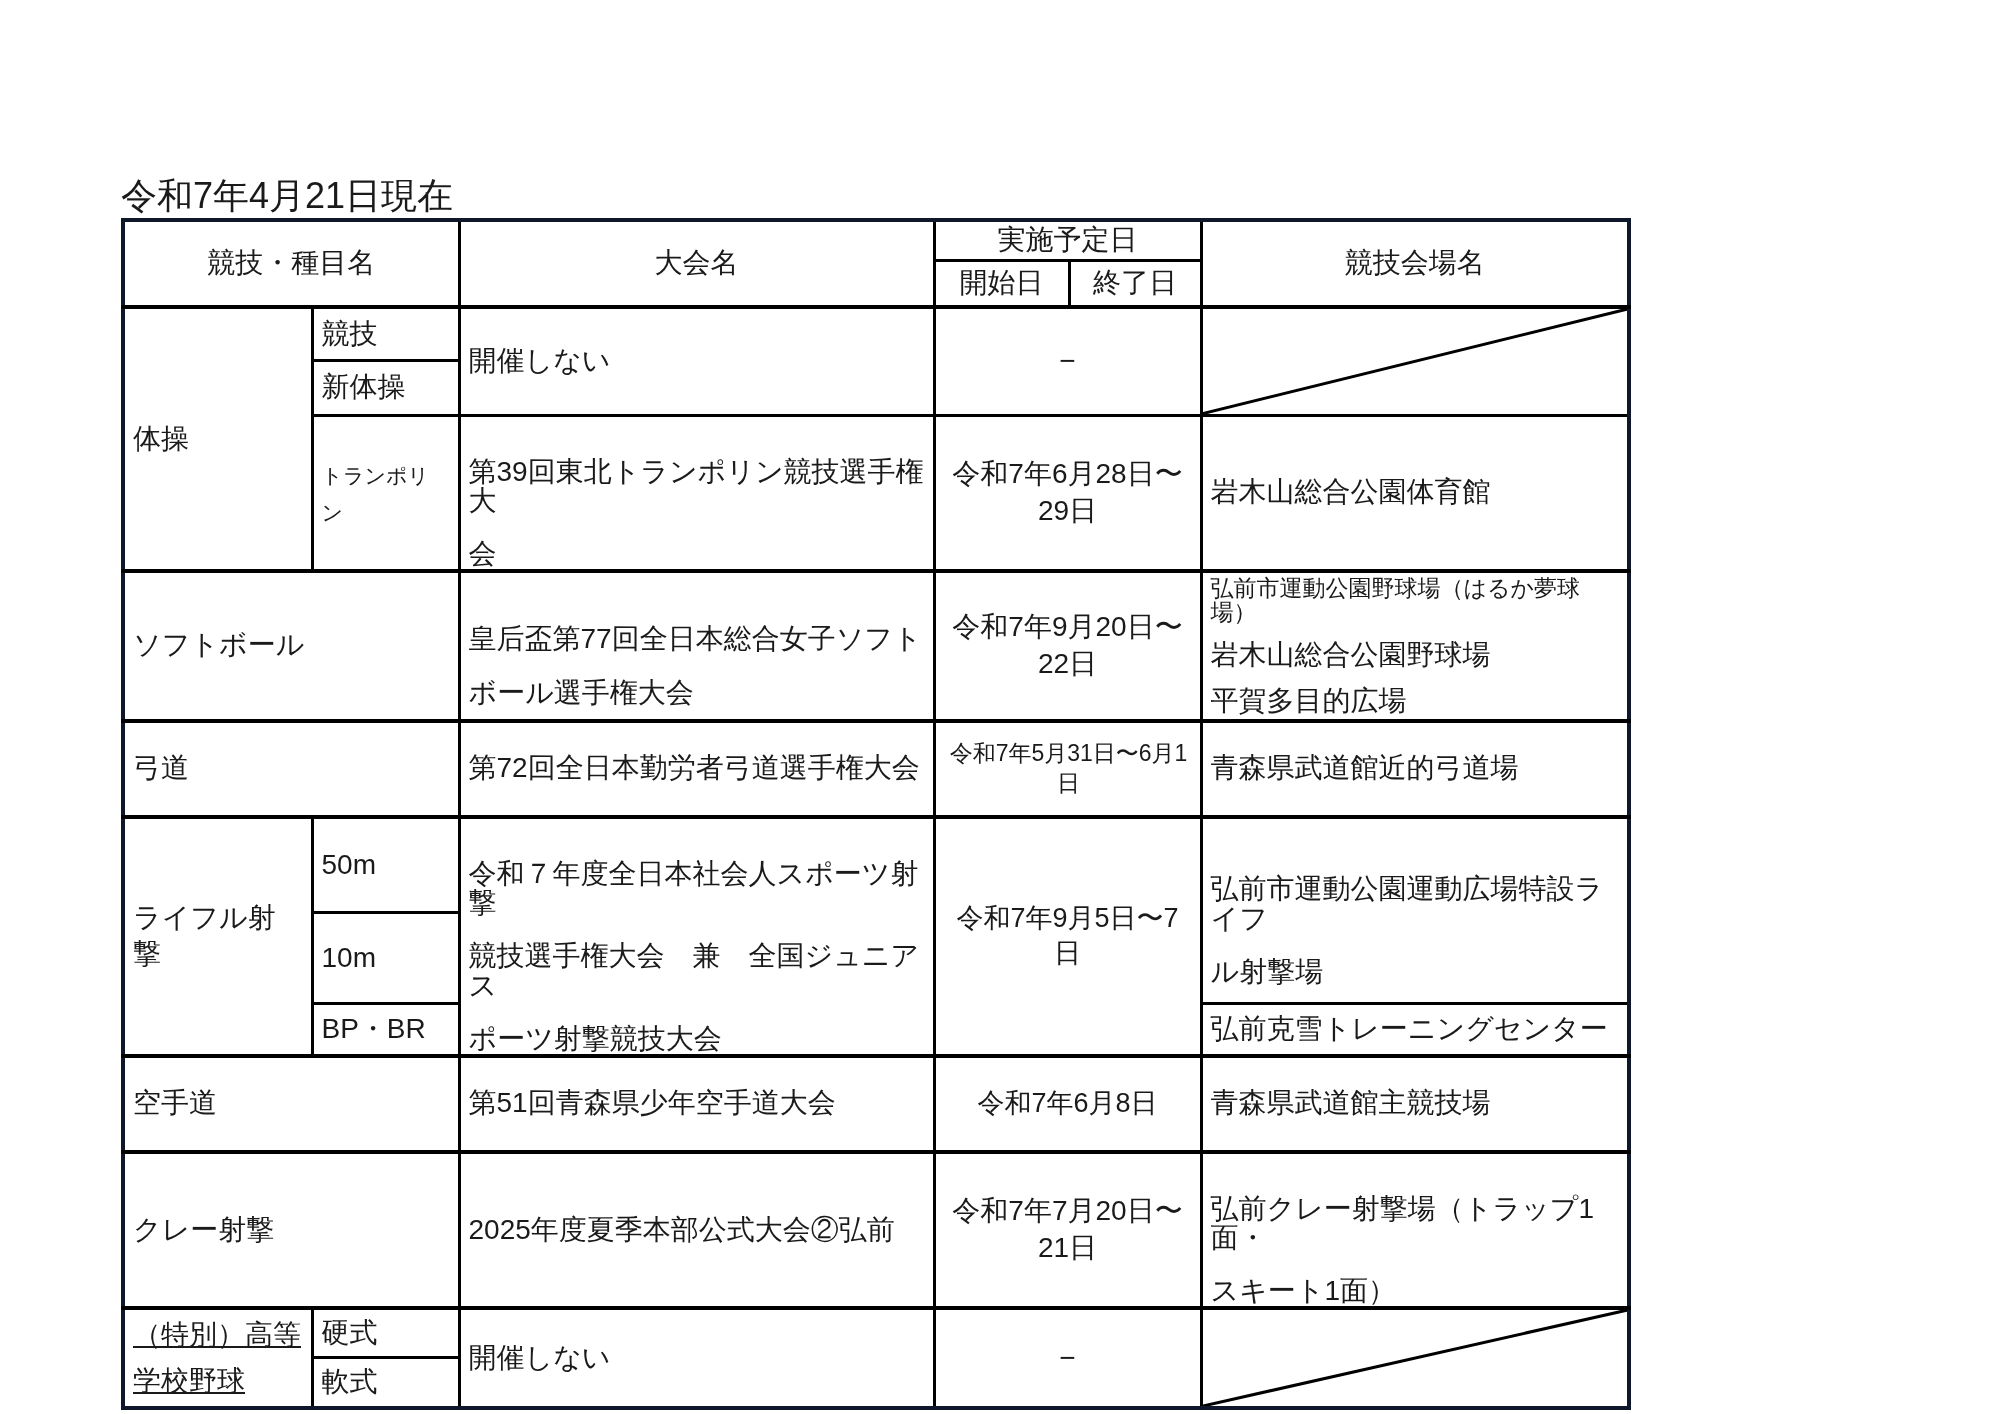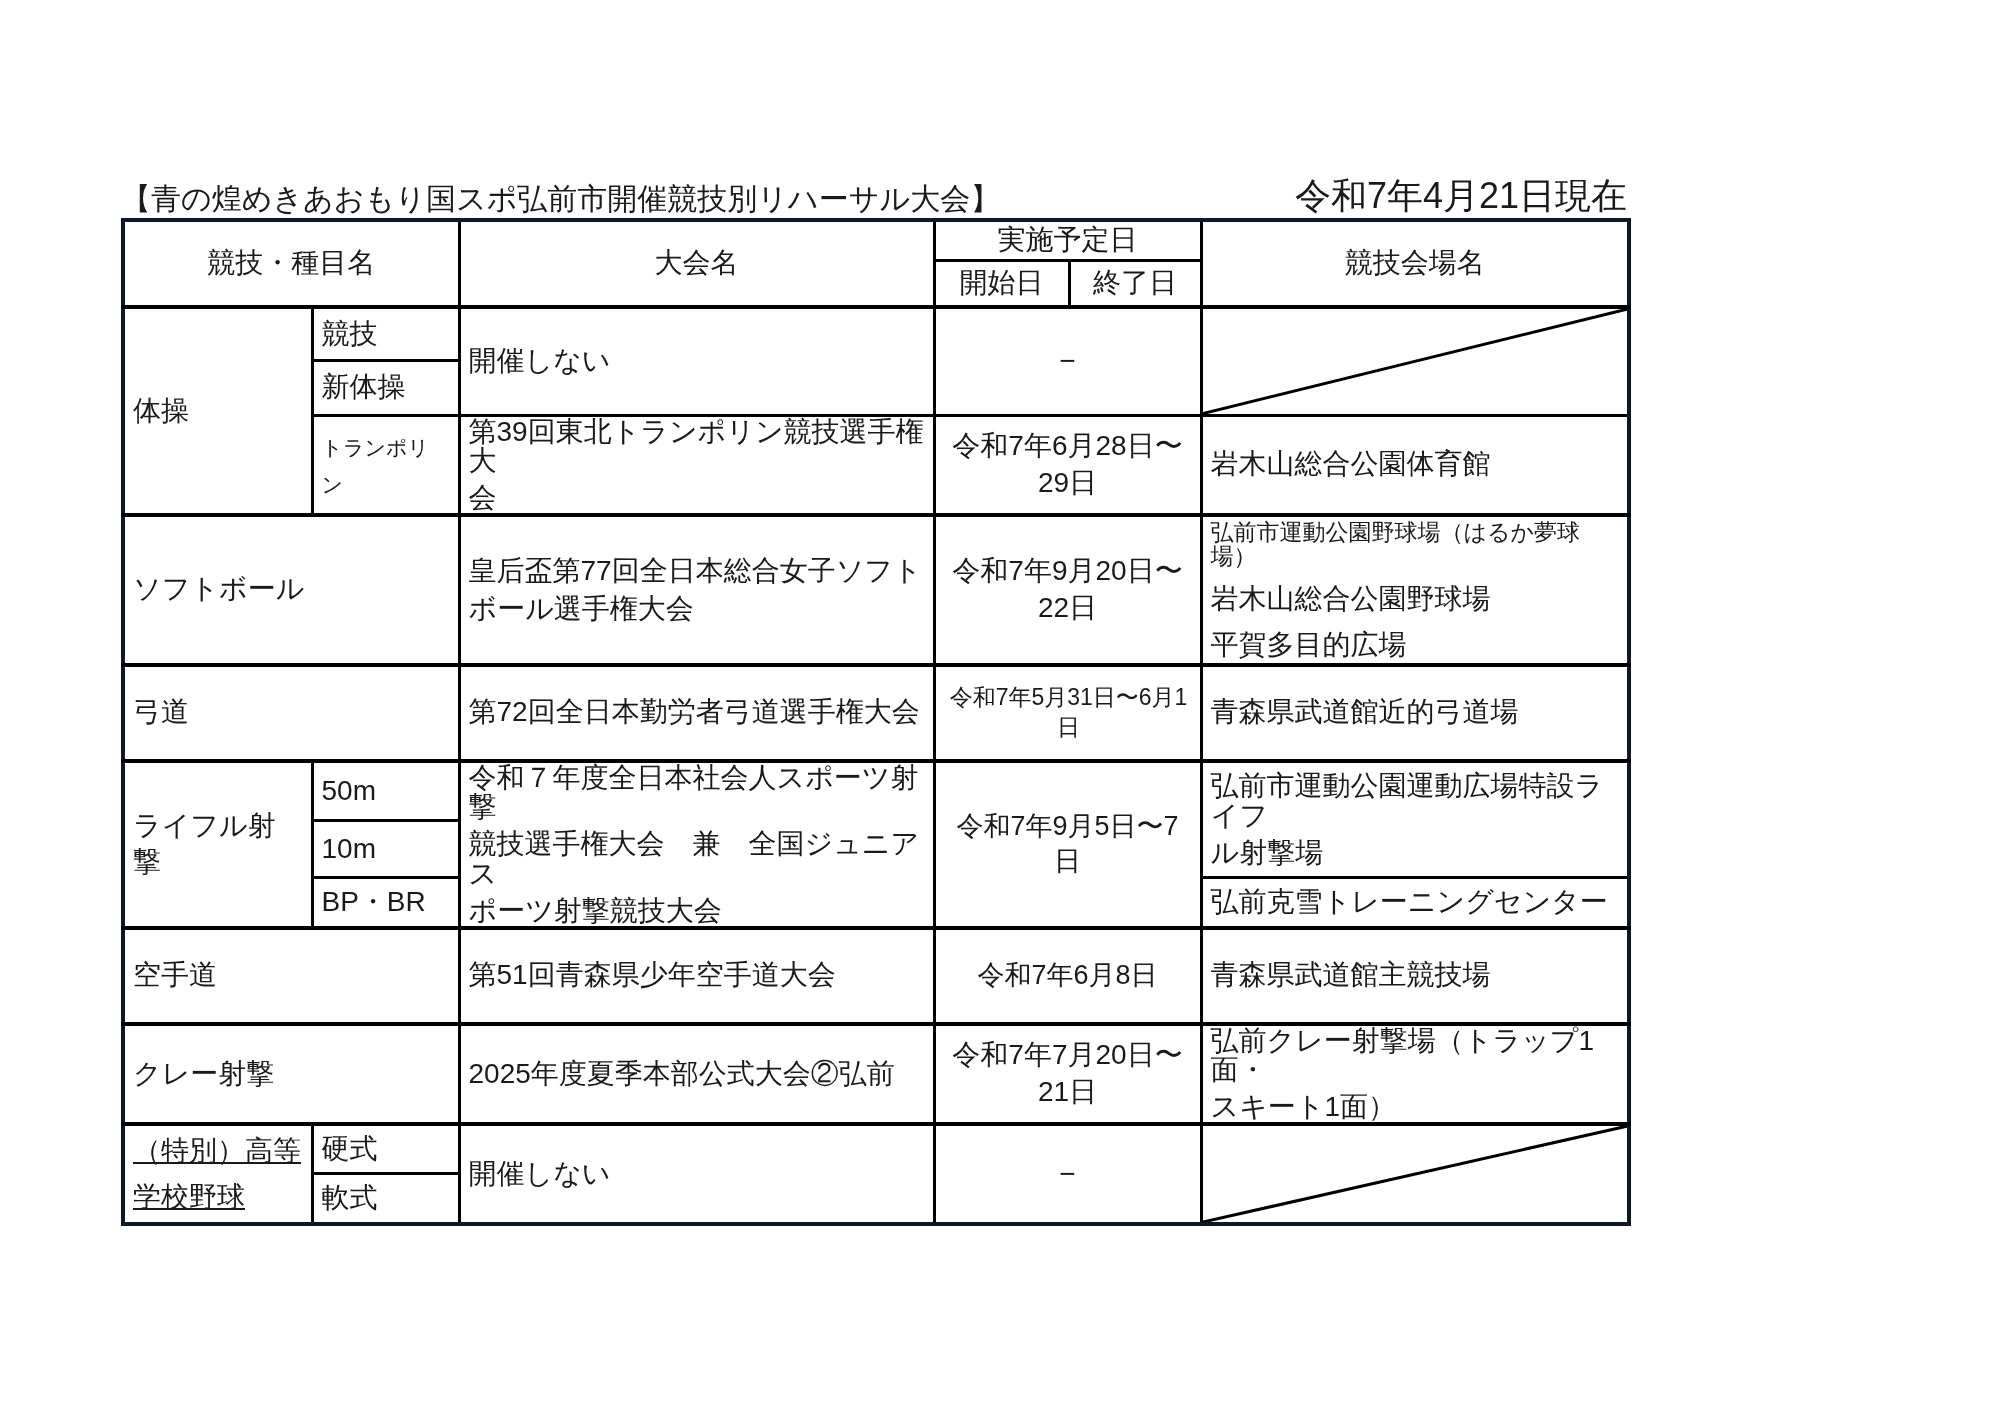--- a/index.html
+++ b/index.html
@@ -53,35 +53,34 @@
   td.c-tournament { font-size:27px; }
   td.c-date { text-align:center; font-size:25px; padding:0 2px; }
   td.c-date.sz27 { font-size:27px; }
   td.c-date.sz23 { font-size:23px;padding-left:10px; }
   td.c-date.dash { font-size:28px; }
   td.c-venue { font-size:27px; padding-left:10px; }
 
   .vlines { display:flex; flex-direction:column; justify-content:space-between; height:100%; gap:16px; }
   .vlines .ln { line-height:1.05; }
   .vlines .ln-sm { font-size:23px; line-height:1.05; }
-  .vlines2 { display:flex; flex-direction:column; justify-content:center; gap:8px; }
+  .vlines2 { display:flex; flex-direction:column; justify-content:center; gap:24px;margin-top:40px; }
   .vlines2 .ln { line-height:1.05; }
   .sportlines { display:flex; flex-direction:column; justify-content:center; gap:16px;text-decoration:underline; }
   .sportlines .ln { line-height:1.05; }
 
   td.diag { position:relative; padding:0; }
   td.diag svg { position:absolute; inset:0; width:100%; height:100%; display:block; }
 </style>
 </head>
 <body>
 
 <div class="page">
 
   <div class="titlebar">
-    <div class="doc-title">【青の煌めきあおもり国スポ弘前市開催競技別リハーサル大会】</div>
     <div class="doc-date">令和7年4月21日現在</div>
   </div>
 
   <table class="schedule">
     <colgroup>
       <col style="width:189px">
         <col style="width:147px">
         <col style="width:475px">
       <col style="width:135px">
         <col style="width:132px">

